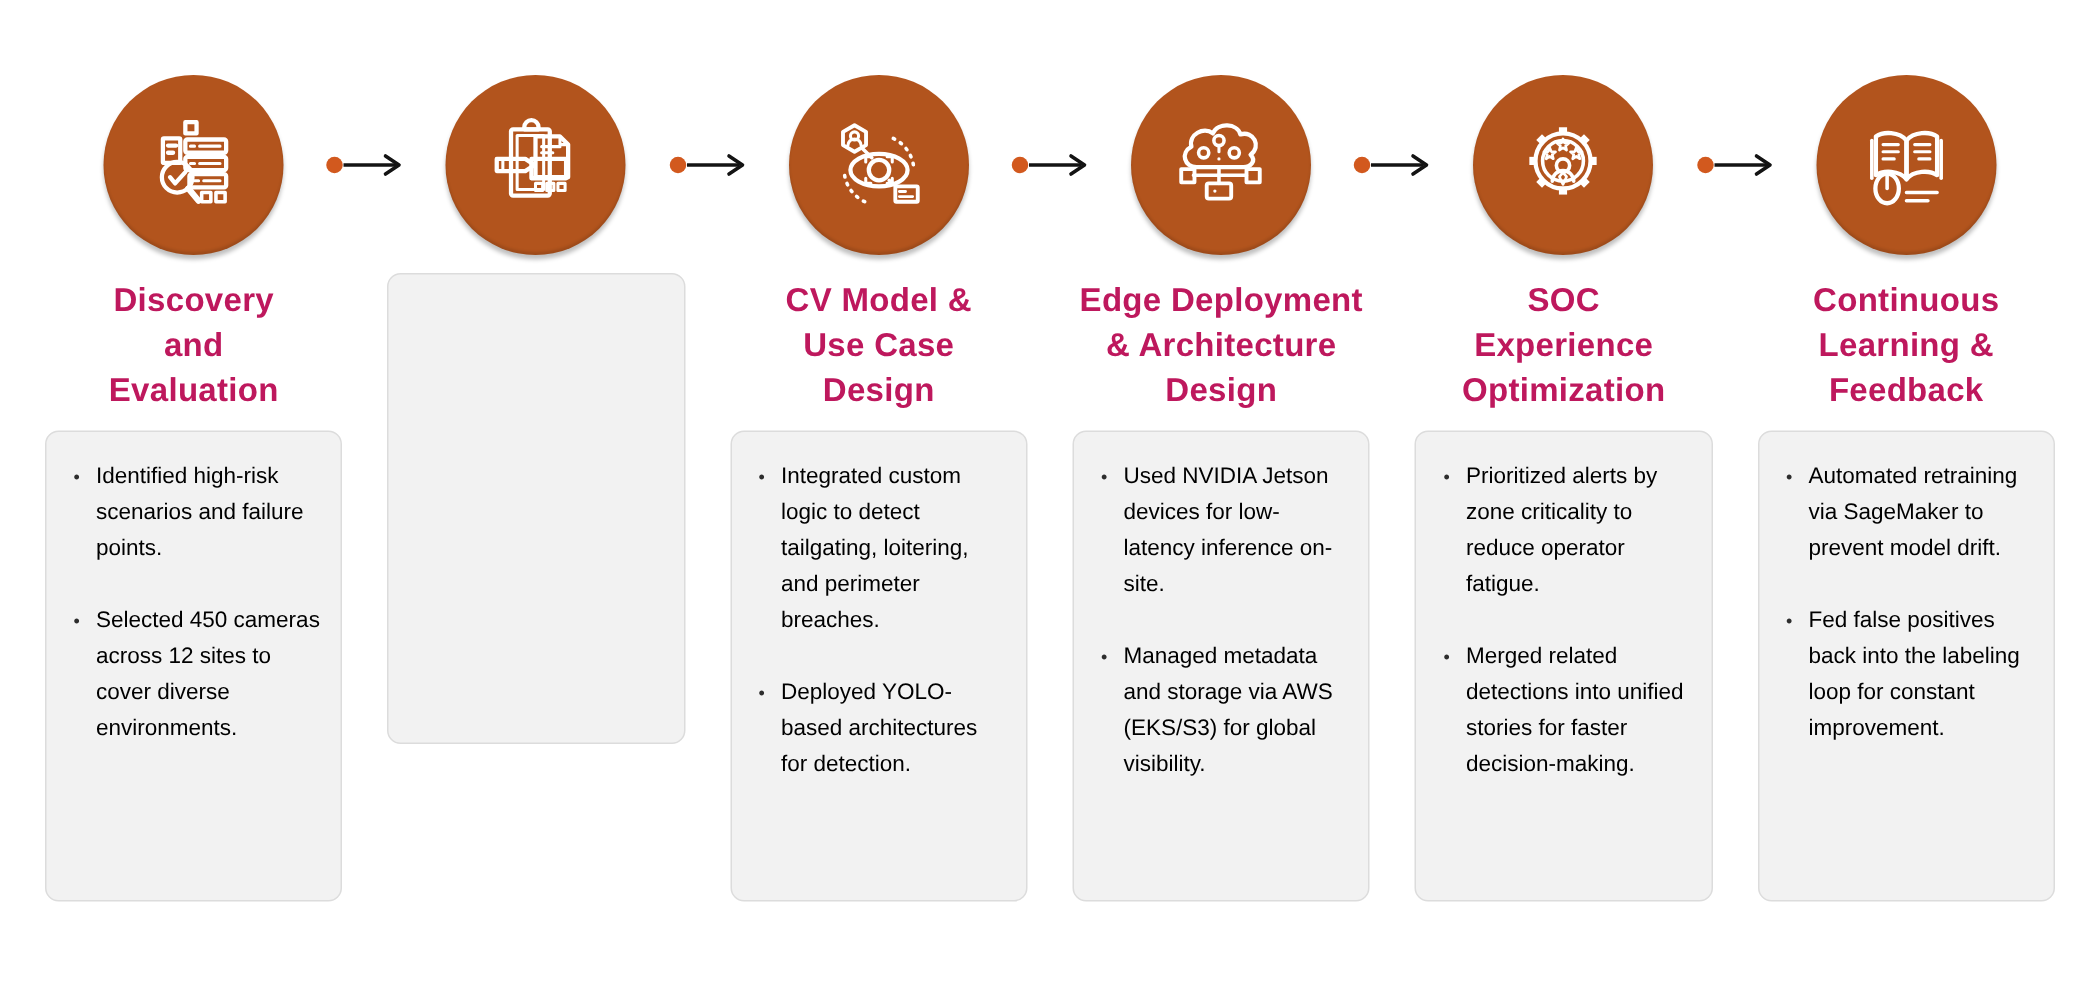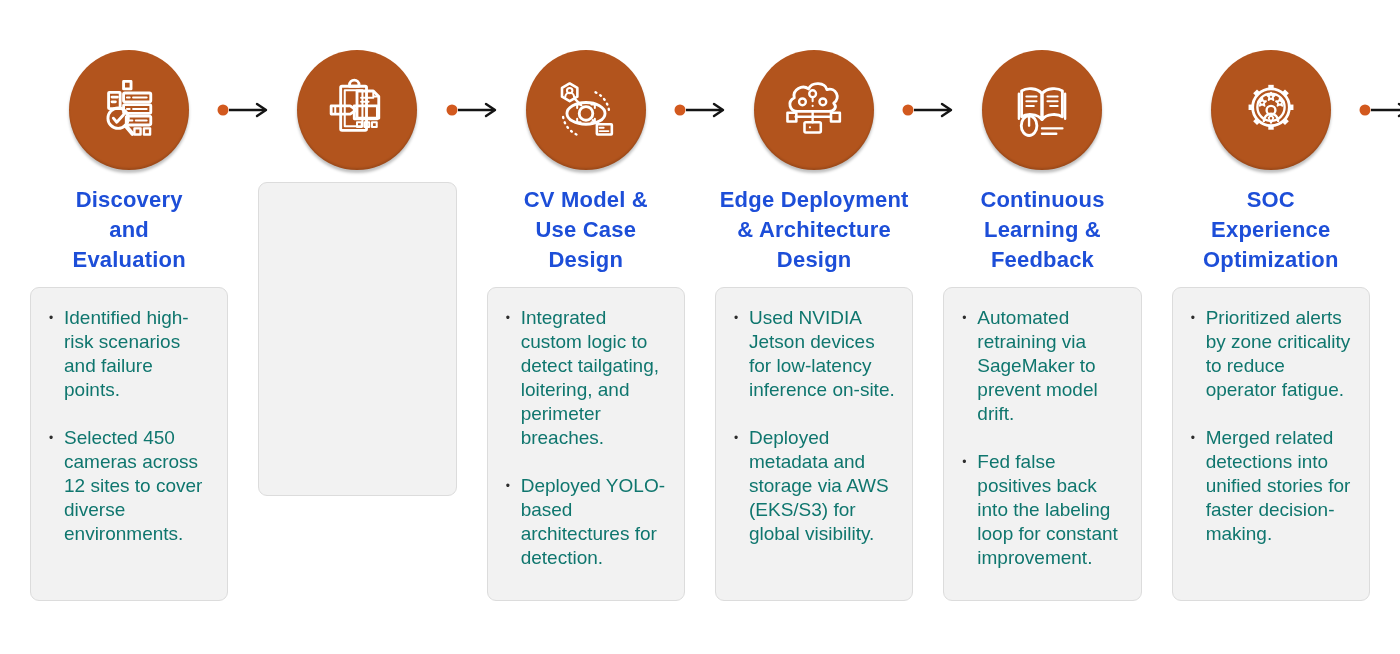--- a/index.html
+++ b/index.html
@@ -5,27 +5,27 @@
   * { margin:0; padding:0; box-sizing:border-box; }
   html,body { width:1400px; height:654px; background:#ffffff; overflow:hidden;
               font-family:"Liberation Sans","DejaVu Sans",sans-serif; }
   .flow { display:flex; gap:30px; padding:0 30px; width:1400px; }
   .step { flex:1; position:relative; display:flex; flex-direction:column; align-items:center; }
   .circle { width:120px; height:120px; border-radius:50%; background:#b2541d;
             margin-top:50px; display:flex; align-items:center; justify-content:center;
             box-shadow:0 3px 3px rgba(0,0,0,0.25), inset 0 -2px 2px rgba(0,0,0,0.12); }
   .circle svg { width:68px; height:68px; display:block; }
   .ic { stroke:#ffffff; fill:none; stroke-width:4.2; stroke-linecap:round; stroke-linejoin:round; }
-  .title { margin-top:15px; font-size:22px; line-height:30px; font-weight:700; color:#1d4ed8;
+  .title { margin-top:15px; font-size:22px; line-height:30px; font-weight:700; color:#be185d;
            text-align:center; white-space:pre-line; letter-spacing:0.2px; }
   .card { margin-top:12px; width:100%; height:314px; background:#f2f2f2;
           border:1px solid #dcdcdc; border-radius:9px; padding:18px 14px 14px 16px; }
   .card ul { list-style:none; }
   .card li { position:relative; padding-left:17px; margin-bottom:24px;
-             font-size:19px; line-height:24px; color:#0f766e; }
+             font-size:15px; line-height:24px; color:#000000; }
   .card li::before { content:"•"; position:absolute; left:2px; top:0; font-size:12px; color:#2d2d2d; }
   .arrow-wrap { position:absolute; top:101px; left:100%; margin-left:-12px; width:58px; height:18px; z-index:2; }
   .arrow-wrap svg { display:block; }
 </style>
 </head>
 <body>
 
 <div class="flow">
 
   <div class="step">
@@ -153,57 +153,29 @@
           <circle cx="44" cy="75.5" r="1.6" fill="#ffffff" stroke="none"></circle>
         </g>
       </svg>
     </div>
     <div class="title">Edge Deployment
 &amp; Architecture
 Design</div>
     <div class="card">
       <ul>
         <li>Used NVIDIA Jetson devices for low-latency inference on-site.</li>
-        <li>Deployed metadata and storage via AWS (EKS/S3) for global visibility.</li>
-      </ul>
-    </div>
-    <div class="arrow-wrap">
-      <svg width="58" height="18" viewBox="0 0 58 18">
-        <circle cx="7" cy="9" r="5.5" fill="#d2591e"></circle>
-        <line x1="13" y1="9" x2="48" y2="9" stroke="#141414" stroke-width="2.4"></line>
-        <path d="M41,3 L50,9 L41,15" fill="none" stroke="#141414" stroke-width="2.4" stroke-linecap="round" stroke-linejoin="round"></path>
-      </svg>
-    </div>
-  </div>
-
-  <div class="step">
-    <div class="circle">
-      <svg viewBox="0 0 100 100">
-        <g class="ic">
-          <path d="M50,26 C43,17 27,17 20,22 L20,60 C27,55 43,55 50,64 Z"></path>
-          <path d="M50,26 C57,17 73,17 80,22 L80,60 C73,55 57,55 50,64 Z"></path>
-          <path d="M50,26 V64" stroke-width="3.5"></path>
-          <path d="M16,26 V63" stroke-width="3.5"></path>
-          <path d="M84,26 V63" stroke-width="3.5"></path>
-          <path d="M27,30 h15 M27,37 h15 M27,44 h11" stroke-width="3"></path>
-          <path d="M58,30 h15 M58,37 h15 M62,44 h11" stroke-width="3"></path>
-          <ellipse cx="31" cy="73" rx="11.5" ry="14.5"></ellipse>
-          <path d="M31,60 v13" stroke-width="3.5"></path>
-          <path d="M50,77 h30 M50,85 h21" stroke-width="3.5"></path>
-        </g>
-      </svg>
-    </div>
-    <div class="title">Continuous
-Learning &amp;
-Feedback</div>
-    <div class="card">
-      <ul>
-        <li>Automated retraining via SageMaker to prevent model drift.</li>
-        <li>Fed false positives back into the labeling loop for constant improvement.</li>
-      </ul>
+        <li>Managed metadata and storage via AWS (EKS/S3) for global visibility.</li>
+      </ul>
+    </div>
+    <div class="arrow-wrap">
+      <svg width="58" height="18" viewBox="0 0 58 18">
+        <circle cx="7" cy="9" r="5.5" fill="#d2591e"></circle>
+        <line x1="13" y1="9" x2="48" y2="9" stroke="#141414" stroke-width="2.4"></line>
+        <path d="M41,3 L50,9 L41,15" fill="none" stroke="#141414" stroke-width="2.4" stroke-linecap="round" stroke-linejoin="round"></path>
+      </svg>
     </div>
   </div>
 
   <div class="step">
     <div class="circle">
       <svg viewBox="0 0 100 100">
         <g class="ic">
           <g stroke-width="8" stroke-linecap="butt">
             <line x1="76" y1="46" x2="83" y2="46"></line>
             <line x1="68.4" y1="64.4" x2="73.4" y2="69.4"></line>
@@ -238,13 +210,41 @@
     </div>
     <div class="arrow-wrap">
       <svg width="58" height="18" viewBox="0 0 58 18">
         <circle cx="7" cy="9" r="5.5" fill="#d2591e"></circle>
         <line x1="13" y1="9" x2="48" y2="9" stroke="#141414" stroke-width="2.4"></line>
         <path d="M41,3 L50,9 L41,15" fill="none" stroke="#141414" stroke-width="2.4" stroke-linecap="round" stroke-linejoin="round"></path>
       </svg>
     </div>
   </div>
 
+  <div class="step">
+    <div class="circle">
+      <svg viewBox="0 0 100 100">
+        <g class="ic">
+          <path d="M50,26 C43,17 27,17 20,22 L20,60 C27,55 43,55 50,64 Z"></path>
+          <path d="M50,26 C57,17 73,17 80,22 L80,60 C73,55 57,55 50,64 Z"></path>
+          <path d="M50,26 V64" stroke-width="3.5"></path>
+          <path d="M16,26 V63" stroke-width="3.5"></path>
+          <path d="M84,26 V63" stroke-width="3.5"></path>
+          <path d="M27,30 h15 M27,37 h15 M27,44 h11" stroke-width="3"></path>
+          <path d="M58,30 h15 M58,37 h15 M62,44 h11" stroke-width="3"></path>
+          <ellipse cx="31" cy="73" rx="11.5" ry="14.5"></ellipse>
+          <path d="M31,60 v13" stroke-width="3.5"></path>
+          <path d="M50,77 h30 M50,85 h21" stroke-width="3.5"></path>
+        </g>
+      </svg>
+    </div>
+    <div class="title">Continuous
+Learning &amp;
+Feedback</div>
+    <div class="card">
+      <ul>
+        <li>Automated retraining via SageMaker to prevent model drift.</li>
+        <li>Fed false positives back into the labeling loop for constant improvement.</li>
+      </ul>
+    </div>
+  </div>
+
 </div>
 
 </body></html>

